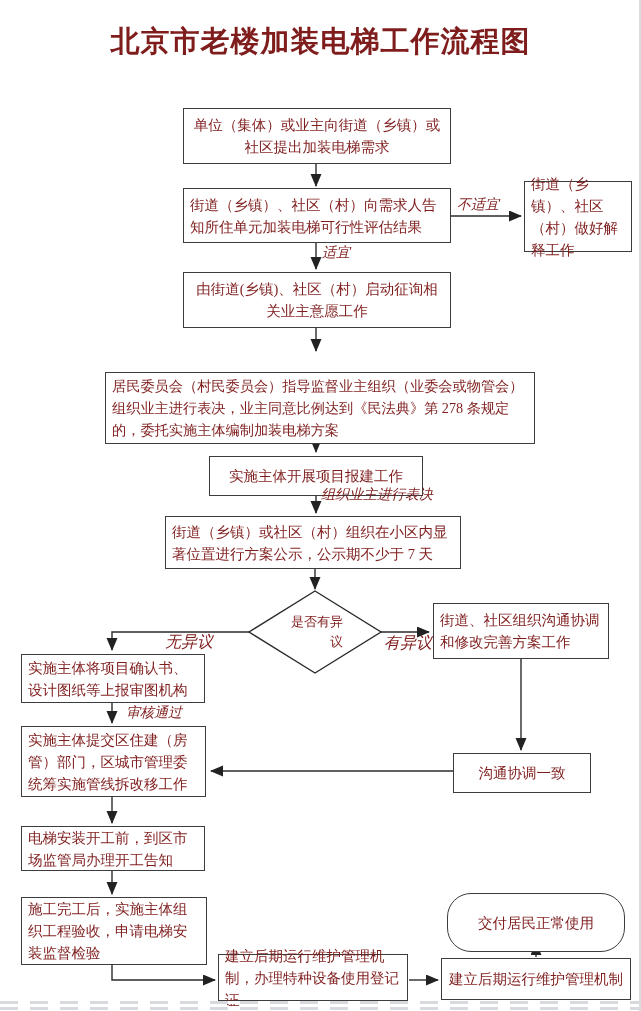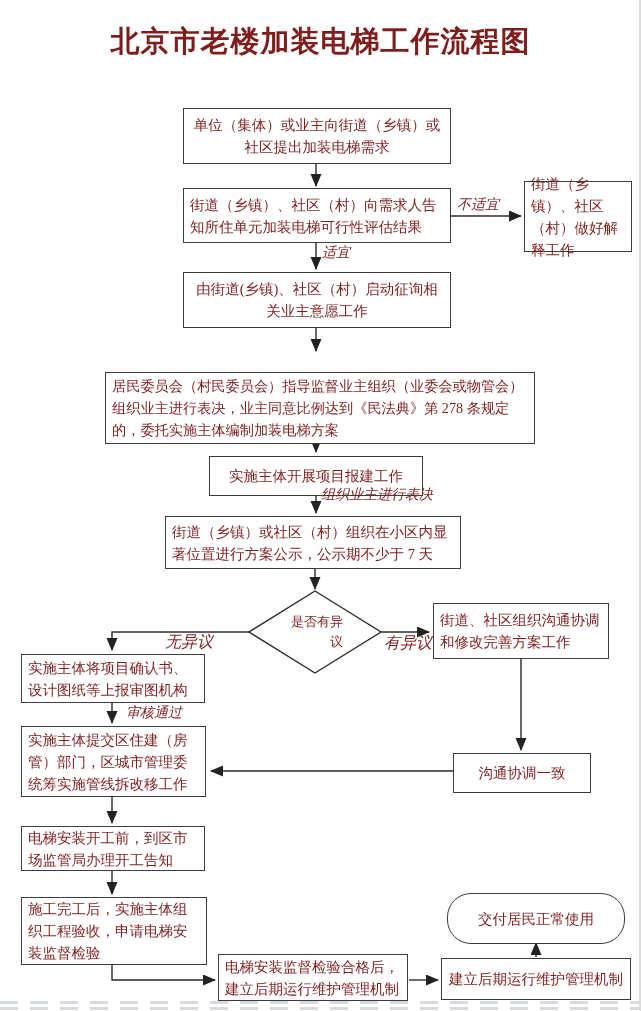--- a/index.html
+++ b/index.html
@@ -93,25 +93,25 @@
   <div class="node left" style="left:21px; top:654px; width:184px; height:49px;">实施主体将项目确认书、设计图纸等上报审图机构</div>
 
   <div class="node left" style="left:21px; top:726px; width:185px; height:71px;">实施主体提交区住建（房管）部门，区城市管理委统筹实施管线拆改移工作</div>
 
   <div class="node center" style="left:453px; top:753px; width:138px; height:40px;">沟通协调一致</div>
 
   <div class="node left" style="left:21px; top:826px; width:184px; height:45px;">电梯安装开工前，到区市场监管局办理开工告知</div>
 
   <div class="node left" style="left:21px; top:897px; width:186px; height:68px;">施工完工后，实施主体组织工程验收，申请电梯安装监督检验</div>
 
-  <div class="node left" style="left:218px; top:954px; width:190px; height:47px;">电梯安装监督检验合格后，建立后期运行维护管理机制</div>
+  <div class="node left" style="left:218px; top:954px; width:190px; height:47px;">建立后期运行维护管理机制，办理特种设备使用登记证</div>
 
   <div class="node center" style="left:441px; top:958px; width:190px; height:42px;">建立后期运行维护管理机制</div>
 
-  <div class="node center stadium" style="left:447px; top:893px; width:178px; height:51px;">交付居民正常使用</div>
+  <div class="node center stadium" style="left:447px; top:893px; width:178px; height:59px;">交付居民正常使用</div>
 
   <div class="elabel" style="left:457px; top:197px;">不适宜</div>
   <div class="elabel" style="left:322px; top:245px;">适宜</div>
   <div class="elabel" style="left:321px; top:487px;">组织业主进行表决</div>
   <div class="elabel small" style="left:165px; top:634px;">无异议</div>
   <div class="elabel small" style="left:384px; top:635px;">有异议</div>
   <div class="elabel" style="left:126px; top:705px;">审核通过</div>
 
   <div class="page-dash" style="top:1001px;"></div>
   <div class="page-dash" style="top:1007px;"></div>

